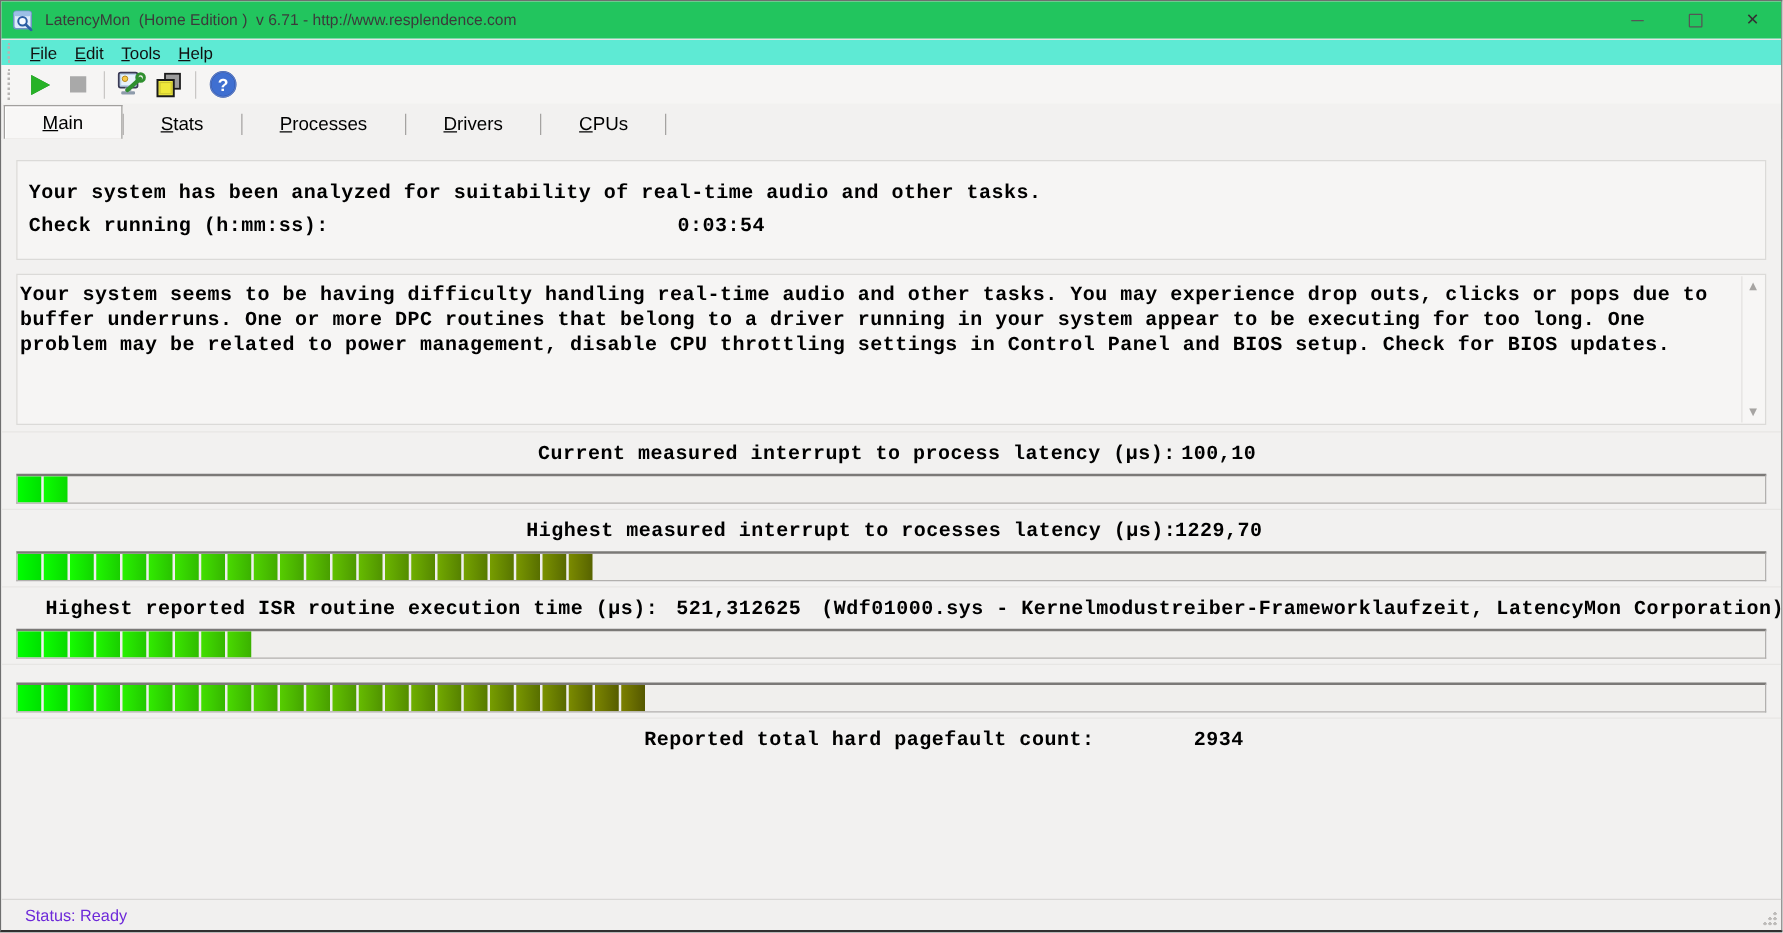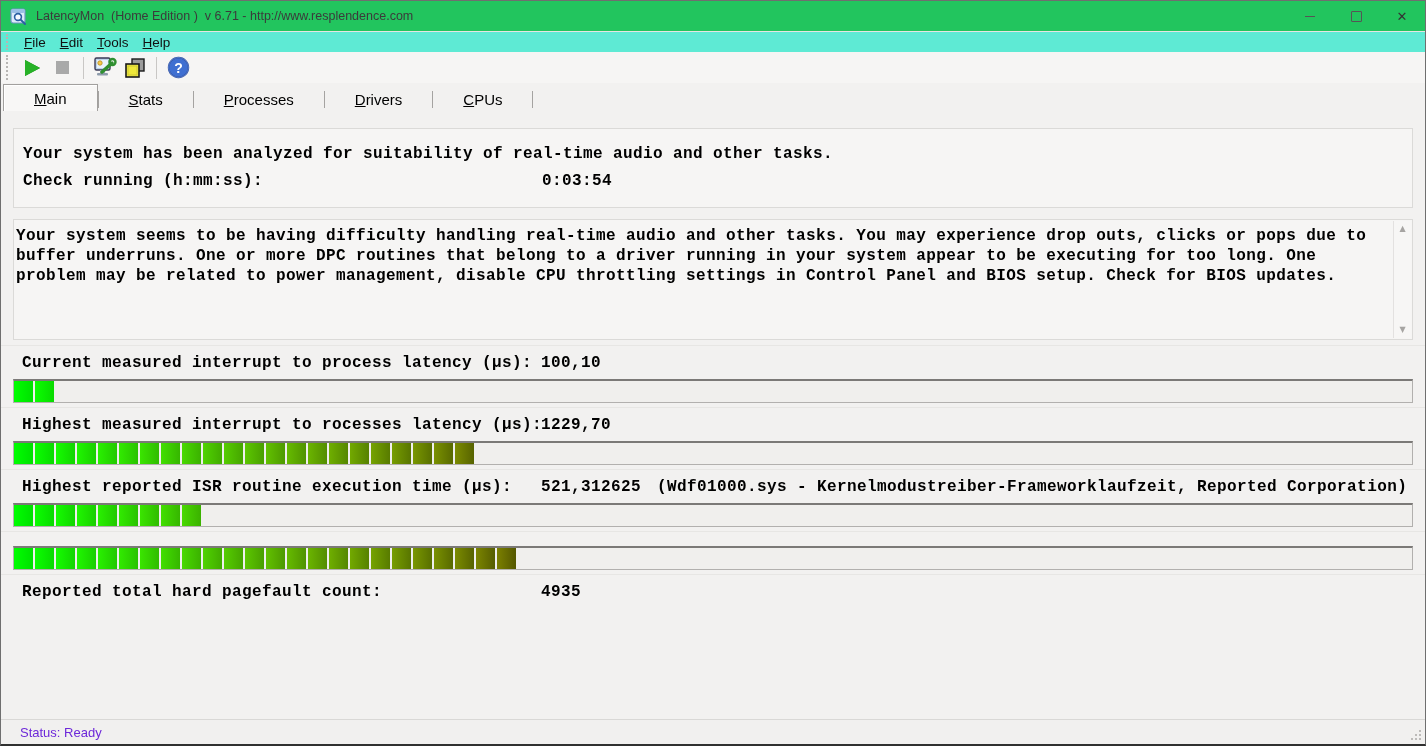--- a/index.html
+++ b/index.html
@@ -44,21 +44,21 @@
   .panelA .pline{line-height:27px;white-space:pre;}
   .flabel{display:inline-block;width:519px;}
 
   .panelB{margin:11px 12px 0 12px;height:121px;background:#f6f5f4;border:1px solid #dbdad8;box-sizing:border-box;position:relative;padding:6px 24px 0 2px;}
   .panelB .ptext{line-height:20px;}
   .vscroll{position:absolute;top:1px;right:1px;bottom:1px;width:17px;background:#f7f6f5;border-left:1px solid #e3e1e0;display:flex;flex-direction:column;justify-content:space-between;align-items:center;}
   .varrow{font-size:8px;color:#a6a4a2;line-height:16px;font-family:"DejaVu Sans",sans-serif;}
 
   .rows{margin-top:5px;}
   .mrow{border-top:1px solid #e7e6e4;padding:8px 0 4px 0;}
-  .rowline{padding-left:21px;white-space:pre;height:19px;}
+  .rowline{padding-left:21px;white-space:pre;height:19px;text-align:center;}
   .mvalue{display:inline-block;}
   .minfo{margin-left:16px;}
   .bar{margin:6px 12px 0 12px;height:24px;box-sizing:border-box;background:#f0efed;border:1px solid #b2b0ae;border-top:2px solid #7b7977;font-size:0;white-space:nowrap;overflow:hidden;}
   .seg{display:inline-block;width:19px;height:100%;margin-right:2px;}
 
   
   .statusbar{position:absolute;left:0;right:0;bottom:0;height:24px;background:#f1f0ef;border-top:1px solid #d9d8d6;display:flex;align-items:center;}
   .status-text{font-size:13px;color:#6d28d9;padding-left:19px;}
   .sizegrip{position:absolute;right:3px;bottom:3px;width:12px;height:12px;background:
     radial-gradient(circle at 10px 2px,#bdbbb9 1.2px,transparent 1.5px),
@@ -186,30 +186,30 @@
     <div class="rowline mono"><span class="flabel">Current measured interrupt to process latency (µs):</span><span class="mvalue">100,10</span><span class="minfo"></span></div>
     <div class="bar"><span class="seg" style="width: 19px; margin-right: 2px; background: linear-gradient(to right, rgb(0, 255, 0), rgb(0, 224, 0));"></span><span class="seg" style="width: 19px; margin-right: 2px; background: linear-gradient(to right, rgb(11, 255, 0), rgb(9, 218, 0));"></span></div>
   </div>
 
   <div class="mrow">
     <div class="rowline mono"><span class="flabel">Highest measured interrupt to rocesses latency (µs):</span><span class="mvalue">1229,70</span><span class="minfo"></span></div>
     <div class="bar"><span class="seg" style="width: 19px; margin-right: 2px; background: linear-gradient(to right, rgb(0, 255, 0), rgb(0, 224, 0));"></span><span class="seg" style="width: 19px; margin-right: 2px; background: linear-gradient(to right, rgb(11, 255, 0), rgb(9, 218, 0));"></span><span class="seg" style="width: 19px; margin-right: 2px; background: linear-gradient(to right, rgb(21, 253, 0), rgb(18, 212, 0));"></span><span class="seg" style="width: 19px; margin-right: 2px; background: linear-gradient(to right, rgb(31, 247, 0), rgb(26, 206, 0));"></span><span class="seg" style="width: 19px; margin-right: 2px; background: linear-gradient(to right, rgb(41, 241, 0), rgb(34, 200, 0));"></span><span class="seg" style="width: 19px; margin-right: 2px; background: linear-gradient(to right, rgb(49, 235, 0), rgb(41, 194, 0));"></span><span class="seg" style="width: 19px; margin-right: 2px; background: linear-gradient(to right, rgb(58, 229, 0), rgb(48, 188, 0));"></span><span class="seg" style="width: 19px; margin-right: 2px; background: linear-gradient(to right, rgb(66, 223, 0), rgb(54, 182, 0));"></span><span class="seg" style="width: 19px; margin-right: 2px; background: linear-gradient(to right, rgb(73, 217, 0), rgb(59, 177, 0));"></span><span class="seg" style="width: 19px; margin-right: 2px; background: linear-gradient(to right, rgb(80, 211, 0), rgb(65, 171, 0));"></span><span class="seg" style="width: 19px; margin-right: 2px; background: linear-gradient(to right, rgb(86, 205, 0), rgb(69, 165, 0));"></span><span class="seg" style="width: 19px; margin-right: 2px; background: linear-gradient(to right, rgb(92, 199, 0), rgb(73, 159, 0));"></span><span class="seg" style="width: 19px; margin-right: 2px; background: linear-gradient(to right, rgb(98, 193, 0), rgb(77, 153, 0));"></span><span class="seg" style="width: 19px; margin-right: 2px; background: linear-gradient(to right, rgb(102, 187, 0), rgb(80, 147, 0));"></span><span class="seg" style="width: 19px; margin-right: 2px; background: linear-gradient(to right, rgb(107, 181, 0), rgb(83, 141, 0));"></span><span class="seg" style="width: 19px; margin-right: 2px; background: linear-gradient(to right, rgb(111, 175, 0), rgb(85, 135, 0));"></span><span class="seg" style="width: 19px; margin-right: 2px; background: linear-gradient(to right, rgb(114, 169, 0), rgb(86, 129, 0));"></span><span class="seg" style="width: 19px; margin-right: 2px; background: linear-gradient(to right, rgb(117, 163, 0), rgb(88, 123, 0));"></span><span class="seg" style="width: 19px; margin-right: 2px; background: linear-gradient(to right, rgb(119, 157, 0), rgb(88, 117, 0));"></span><span class="seg" style="width: 19px; margin-right: 2px; background: linear-gradient(to right, rgb(121, 151, 0), rgb(88, 111, 0));"></span><span class="seg" style="width: 19px; margin-right: 2px; background: linear-gradient(to right, rgb(122, 145, 0), rgb(88, 105, 0));"></span><span class="seg" style="width: 19px; margin-right: 2px; background: linear-gradient(to right, rgb(123, 139, 0), rgb(87, 99, 0));"></span></div>
   </div>
 
   <div class="mrow">
-    <div class="rowline mono"><span class="flabel">Highest reported ISR routine execution time (µs):</span><span class="mvalue">521,312625</span><span class="minfo">(Wdf01000.sys - Kernelmodustreiber-Frameworklaufzeit, Reported Corporation)</span></div>
+    <div class="rowline mono"><span class="flabel">Highest reported ISR routine execution time (µs):</span><span class="mvalue">521,312625</span><span class="minfo">(Wdf01000.sys - Kernelmodustreiber-Frameworklaufzeit, LatencyMon Corporation)</span></div>
     <div class="bar"><span class="seg" style="width: 19px; margin-right: 2px; background: linear-gradient(to right, rgb(0, 255, 0), rgb(0, 224, 0));"></span><span class="seg" style="width: 19px; margin-right: 2px; background: linear-gradient(to right, rgb(11, 255, 0), rgb(9, 218, 0));"></span><span class="seg" style="width: 19px; margin-right: 2px; background: linear-gradient(to right, rgb(21, 253, 0), rgb(18, 212, 0));"></span><span class="seg" style="width: 19px; margin-right: 2px; background: linear-gradient(to right, rgb(31, 247, 0), rgb(26, 206, 0));"></span><span class="seg" style="width: 19px; margin-right: 2px; background: linear-gradient(to right, rgb(41, 241, 0), rgb(34, 200, 0));"></span><span class="seg" style="width: 19px; margin-right: 2px; background: linear-gradient(to right, rgb(49, 235, 0), rgb(41, 194, 0));"></span><span class="seg" style="width: 19px; margin-right: 2px; background: linear-gradient(to right, rgb(58, 229, 0), rgb(48, 188, 0));"></span><span class="seg" style="width: 19px; margin-right: 2px; background: linear-gradient(to right, rgb(66, 223, 0), rgb(54, 182, 0));"></span><span class="seg" style="width: 19px; margin-right: 2px; background: linear-gradient(to right, rgb(73, 217, 0), rgb(59, 177, 0));"></span></div>
   </div>
 
   <div class="mrow">
     <div class="bar"><span class="seg" style="width: 19px; margin-right: 2px; background: linear-gradient(to right, rgb(0, 255, 0), rgb(0, 224, 0));"></span><span class="seg" style="width: 19px; margin-right: 2px; background: linear-gradient(to right, rgb(11, 255, 0), rgb(9, 218, 0));"></span><span class="seg" style="width: 19px; margin-right: 2px; background: linear-gradient(to right, rgb(21, 253, 0), rgb(18, 212, 0));"></span><span class="seg" style="width: 19px; margin-right: 2px; background: linear-gradient(to right, rgb(31, 247, 0), rgb(26, 206, 0));"></span><span class="seg" style="width: 19px; margin-right: 2px; background: linear-gradient(to right, rgb(41, 241, 0), rgb(34, 200, 0));"></span><span class="seg" style="width: 19px; margin-right: 2px; background: linear-gradient(to right, rgb(49, 235, 0), rgb(41, 194, 0));"></span><span class="seg" style="width: 19px; margin-right: 2px; background: linear-gradient(to right, rgb(58, 229, 0), rgb(48, 188, 0));"></span><span class="seg" style="width: 19px; margin-right: 2px; background: linear-gradient(to right, rgb(66, 223, 0), rgb(54, 182, 0));"></span><span class="seg" style="width: 19px; margin-right: 2px; background: linear-gradient(to right, rgb(73, 217, 0), rgb(59, 177, 0));"></span><span class="seg" style="width: 19px; margin-right: 2px; background: linear-gradient(to right, rgb(80, 211, 0), rgb(65, 171, 0));"></span><span class="seg" style="width: 19px; margin-right: 2px; background: linear-gradient(to right, rgb(86, 205, 0), rgb(69, 165, 0));"></span><span class="seg" style="width: 19px; margin-right: 2px; background: linear-gradient(to right, rgb(92, 199, 0), rgb(73, 159, 0));"></span><span class="seg" style="width: 19px; margin-right: 2px; background: linear-gradient(to right, rgb(98, 193, 0), rgb(77, 153, 0));"></span><span class="seg" style="width: 19px; margin-right: 2px; background: linear-gradient(to right, rgb(102, 187, 0), rgb(80, 147, 0));"></span><span class="seg" style="width: 19px; margin-right: 2px; background: linear-gradient(to right, rgb(107, 181, 0), rgb(83, 141, 0));"></span><span class="seg" style="width: 19px; margin-right: 2px; background: linear-gradient(to right, rgb(111, 175, 0), rgb(85, 135, 0));"></span><span class="seg" style="width: 19px; margin-right: 2px; background: linear-gradient(to right, rgb(114, 169, 0), rgb(86, 129, 0));"></span><span class="seg" style="width: 19px; margin-right: 2px; background: linear-gradient(to right, rgb(117, 163, 0), rgb(88, 123, 0));"></span><span class="seg" style="width: 19px; margin-right: 2px; background: linear-gradient(to right, rgb(119, 157, 0), rgb(88, 117, 0));"></span><span class="seg" style="width: 19px; margin-right: 2px; background: linear-gradient(to right, rgb(121, 151, 0), rgb(88, 111, 0));"></span><span class="seg" style="width: 19px; margin-right: 2px; background: linear-gradient(to right, rgb(122, 145, 0), rgb(88, 105, 0));"></span><span class="seg" style="width: 19px; margin-right: 2px; background: linear-gradient(to right, rgb(123, 139, 0), rgb(87, 99, 0));"></span><span class="seg" style="width: 19px; margin-right: 2px; background: linear-gradient(to right, rgb(123, 133, 0), rgb(86, 93, 0));"></span><span class="seg" style="width: 19px; margin-right: 2px; background: linear-gradient(to right, rgb(123, 128, 0), rgb(84, 87, 0));"></span></div>
   </div>
 
   <div class="mrow">
-    <div class="rowline mono"><span class="flabel">Reported total hard pagefault count:</span><span class="mvalue">4935</span><span class="minfo"></span></div>
+    <div class="rowline mono"><span class="flabel">Reported total hard pagefault count:</span><span class="mvalue">2934</span><span class="minfo"></span></div>
 
   </div>
 </div>
 
   </div>
 
   <div class="statusbar">
     <span class="status-text">Status: Ready</span>
     <div class="sizegrip"></div>
   </div>

